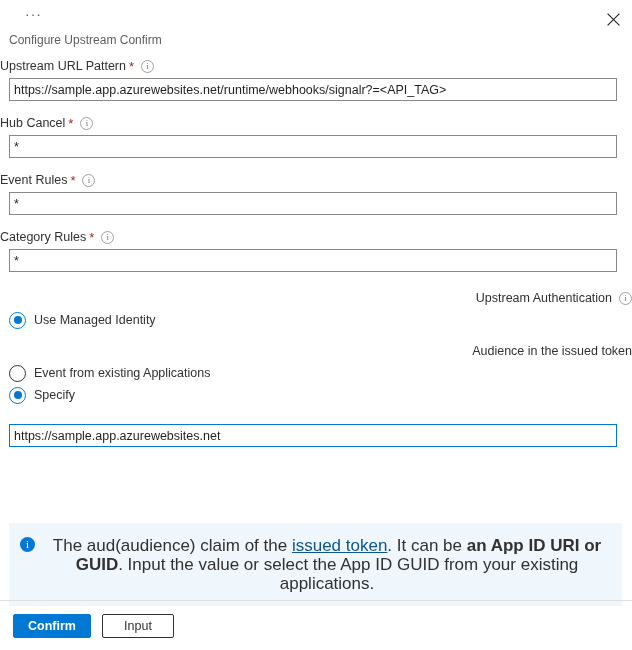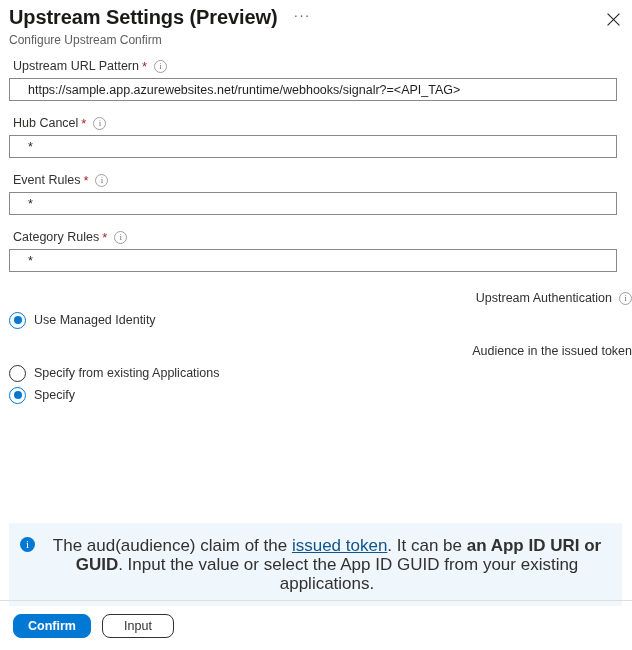--- a/index.html
+++ b/index.html
@@ -70,21 +70,21 @@
   .form {
     position: absolute;
     left: 0; top: 58px;
     width: 632px;
   }
   .field-group { margin-bottom: 0; }
 
   .field-label {
     display: flex;
     align-items: center;
-    padding-left: 13px;
+    padding-left: 0;
     font-size: 12.5px;
     line-height: 16px;
     color: #323130;
     margin-bottom: 4px;
     white-space: nowrap;
   }
   .req-star {
     color: #a4262c;
     margin-left: 3px;
     font-size: 13px;
@@ -112,21 +112,21 @@
   .text-input {
     display: block;
     margin-left: 9px;
     width: 608px;
     height: 23px;
     border: 1px solid #8a8886;
     background: #ffffff;
     font-family: "Liberation Sans", sans-serif;
     font-size: 12.5px;
     color: #201f1e;
-    padding: 0 18px;
+    padding: 0 4px;
     outline: none;
     border-radius: 0;
   }
   .text-input.focused {
     border: 1px solid #0078d4;
   }
 
   .spacer-12 { height: 12px; }
   .spacer-14 { height: 14px; }
   .spacer-18 { height: 18px; }
@@ -234,21 +234,21 @@
     padding-left: 13px;
   }
   .btn {
     height: 24px;
     min-width: 78px;
     font-family: "Liberation Sans", sans-serif;
     font-size: 12.5px;
     line-height: 22px;
     text-align: center;
     cursor: pointer;
-    border-radius: 8px;
+    border-radius: 2px;
     padding: 0 12px;
   }
   .btn-primary {
     background: #0078d4;
     border: 1px solid #0078d4;
     color: #ffffff;
     font-weight: 600;
   }
   .btn-secondary {
     background: #ffffff;
@@ -256,21 +256,20 @@
     color: #323130;
     margin-left: 11px;
     min-width: 72px;
   }
 </style>
 </head>
 <body>
 
 <div class="header">
   <div class="title-row">
-    <span class="blade-title">Upstream Settings (Preview)</span>
     <span class="ellipsis-btn">···</span>
   </div>
   <div class="blade-subtitle">Configure Upstream Confirm</div>
   <div class="close-btn">
     <svg width="13" height="13" viewBox="0 0 13 13" aria-hidden="true">
       <line x1="0.6" y1="0.6" x2="12.4" y2="12.4" stroke="#201f1e" stroke-width="1.1"></line>
       <line x1="12.4" y1="0.6" x2="0.6" y2="12.4" stroke="#201f1e" stroke-width="1.1"></line>
     </svg>
   </div>
 </div>
@@ -335,32 +334,33 @@
   </div>
 
   <div class="spacer-12"></div>
 
   <div>
     <div class="section-label">
       <span>Audience in the issued token</span>
     </div>
     <div class="radio-row">
       <span class="radio-outer"></span>
-      <span class="radio-label">Specify from existing Applications</span>
+      <span class="radio-label">Event from existing Applications</span>
     </div>
     <div class="radio-row">
       <span class="radio-outer checked">
           <span class="radio-dot"></span>
         </span>
       <span class="radio-label">Specify</span>
     </div>
   </div>
 
   <div class="spacer-18"></div>
 
+  <input class="text-input focused" type="text" value="https://sample.app.azurewebsites.net" style="">
 </div>
 
 <div class="info-banner">
   <span class="info-banner-icon">i</span>
   <div class="info-banner-text">
     <span>The aud(audience) claim of the </span><a class="info-link" href="#">issued token</a><span>. It can be </span><b>an App ID URI or GUID</b><span>. Input the value or select the App ID GUID from your existing applications.</span>
   </div>
 </div>
 
 <div class="footer-divider"></div>

